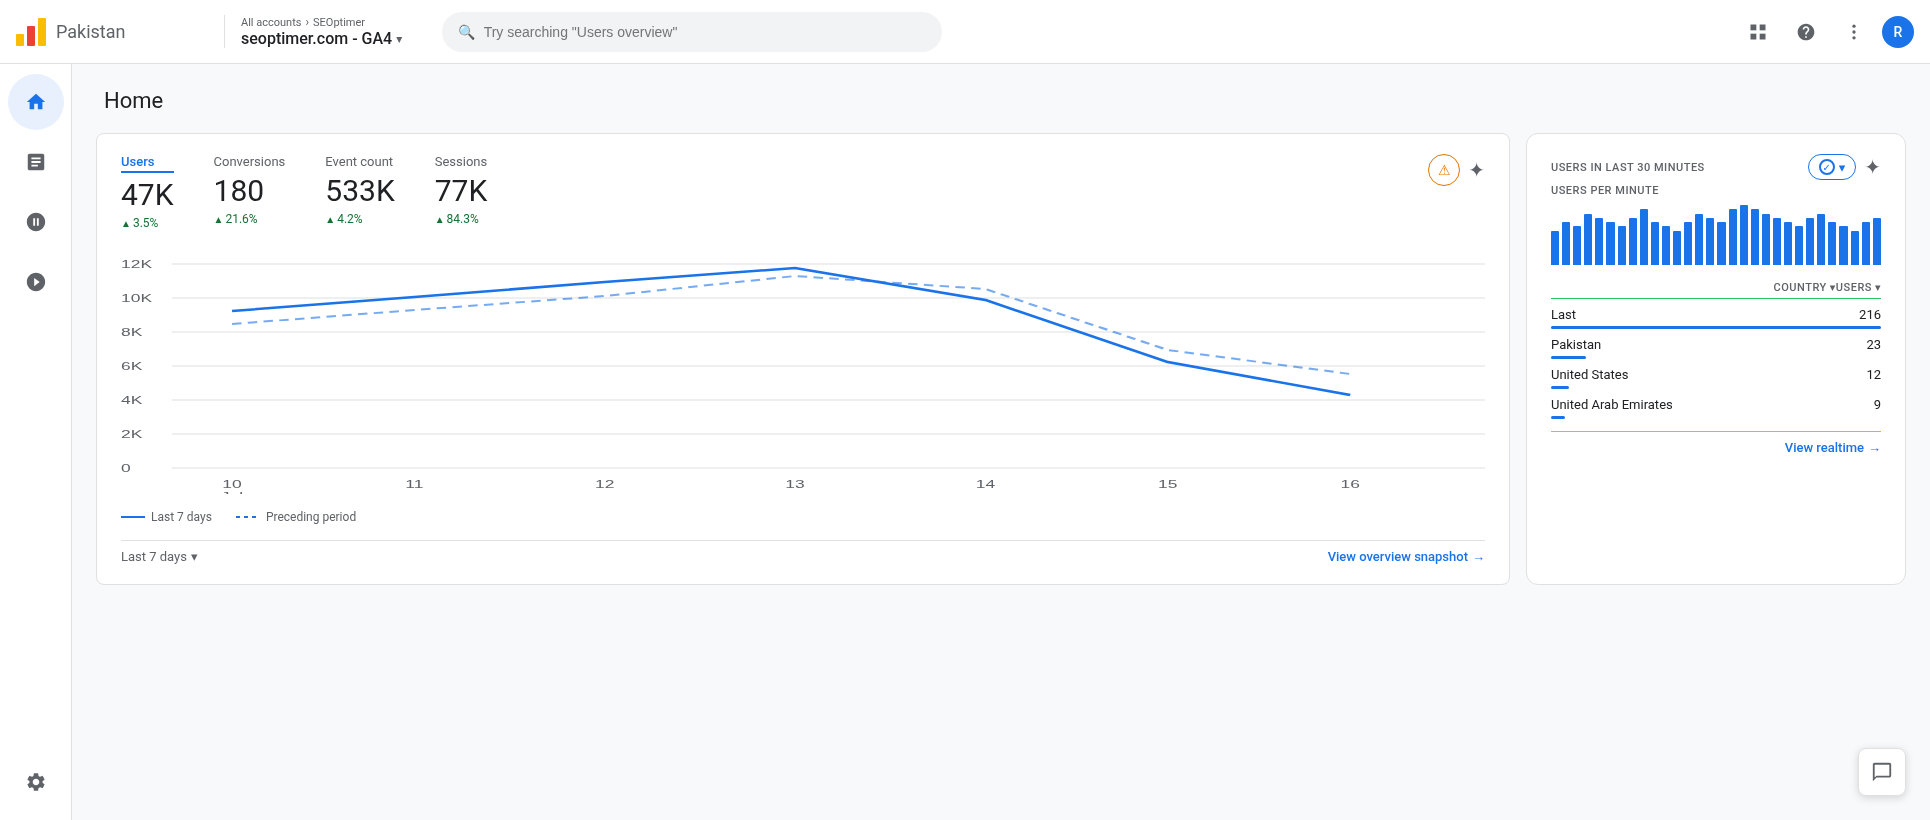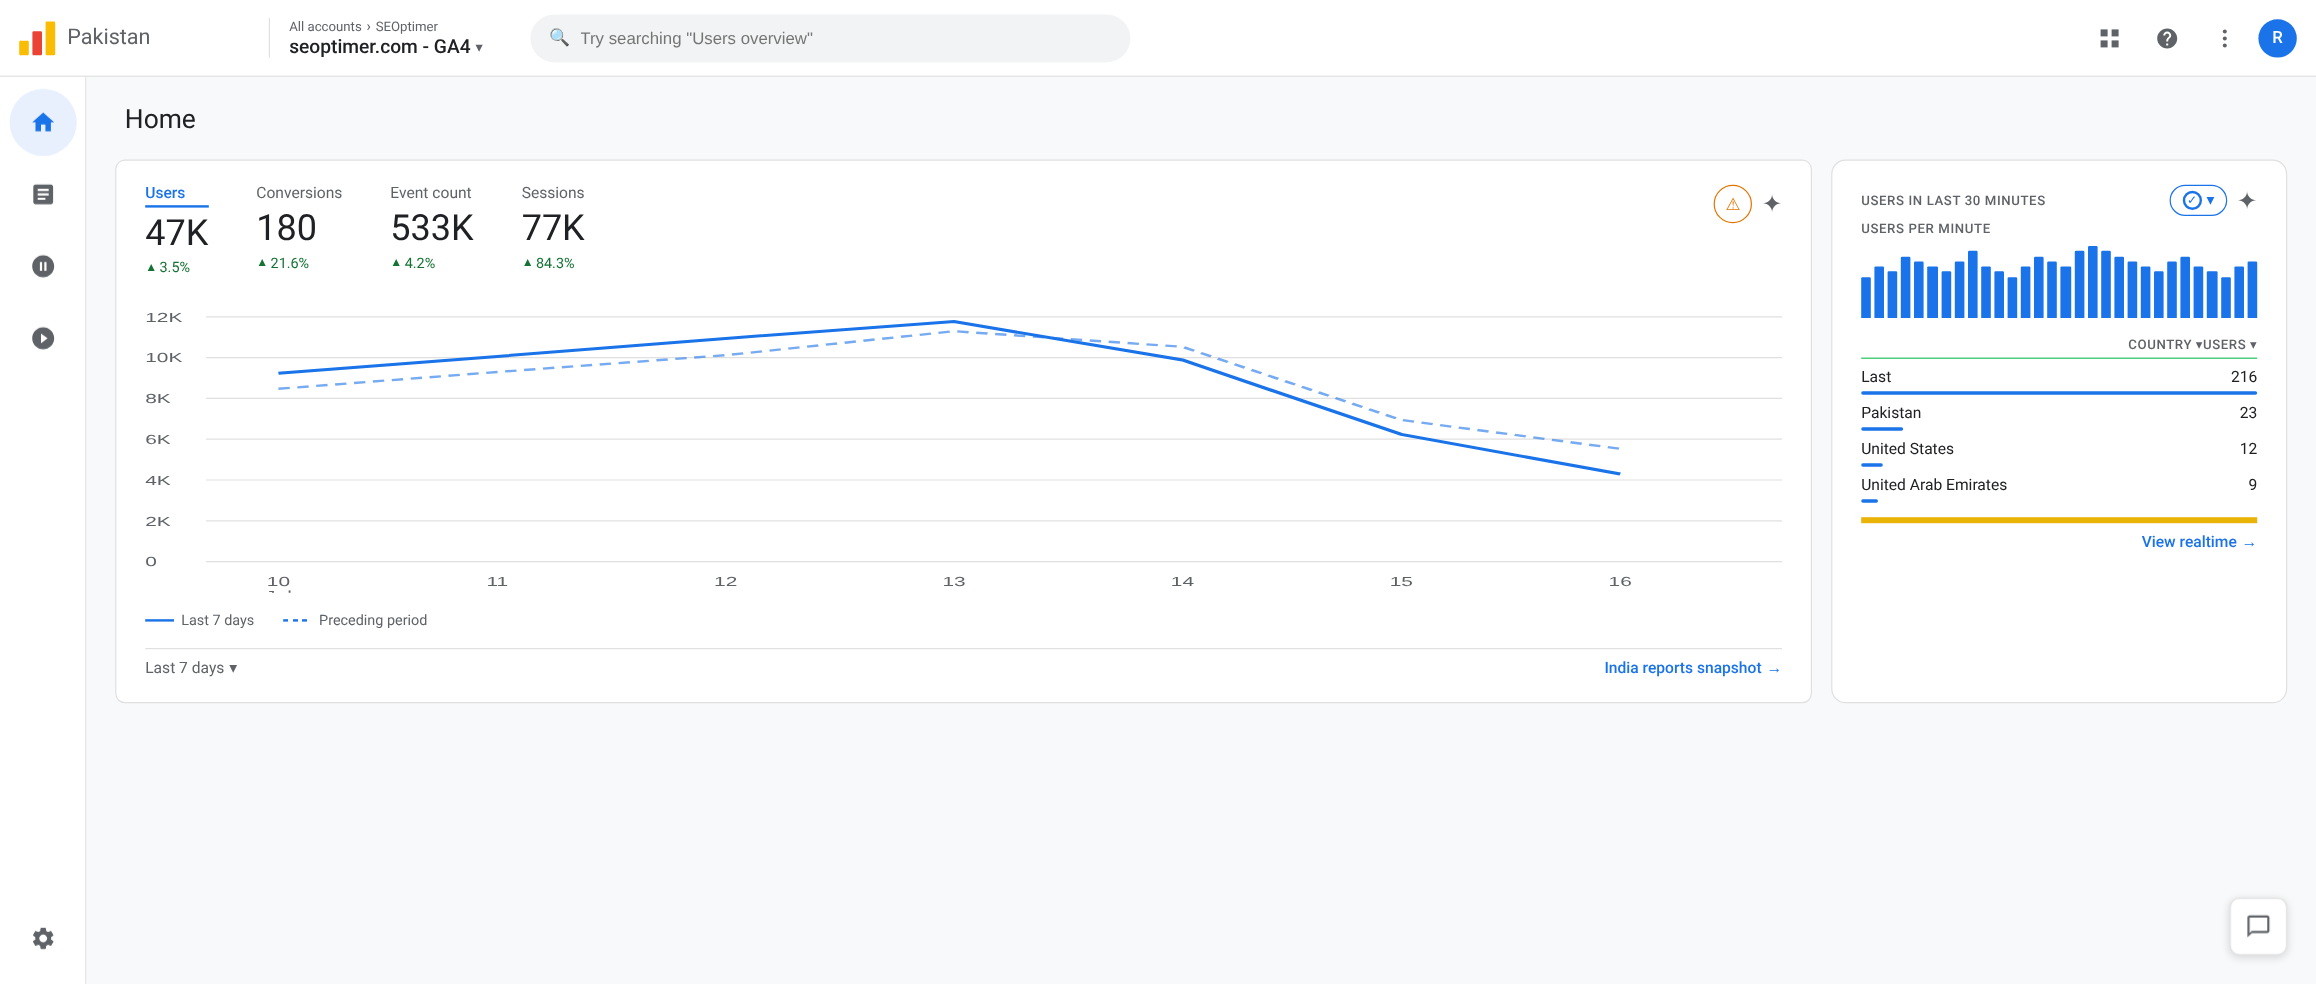--- a/index.html
+++ b/index.html
@@ -113,21 +113,21 @@
 
     
     .table-header { display: flex; justify-content: flex-end; margin-bottom: 8px; padding-bottom: 4px; border-bottom: 1px solid #22c55e; }
     .col-header { font-size: 11px; color: #5f6368; font-weight: 500; letter-spacing: 0.5px; display: flex; align-items: center; gap: 3px; cursor: pointer; }
     .country-row { display: flex; flex-direction: column; margin-bottom: 8px; }
     .country-row-data { display: flex; justify-content: space-between; align-items: center; margin-bottom: 4px; }
     .country-name { font-size: 13px; color: #202124; cursor: pointer; text-decoration: none; }
     .country-users { font-size: 13px; color: #202124; }
     .country-bar { height: 3px; background: #1a73e8; border-radius: 2px; }
 
-    .rt-footer { margin-top: 12px; padding-top: 8px; border-top: 5px solid #eab308; display: flex; justify-content: flex-end; }
+    .rt-footer { margin-top: 12px; padding-top: 8px; border-top: 1px solid #eab308; display: flex; justify-content: flex-end; }
 
     
     .chat-btn {
       position: fixed; right: 24px; bottom: 24px;
       width: 48px; height: 48px; border-radius: 8px;
       background: #fff; border: 1px solid #e0e0e0;
       display: flex; align-items: center; justify-content: center;
       cursor: pointer; color: #5f6368; font-size: 20px;
       box-shadow: 0 2px 8px rgba(0,0,0,0.15);
     }
@@ -295,21 +295,21 @@
           <span>Preceding period</span>
         </div>
       </div>
 
       <div class="card-footer">
         <div class="period-selector">
           <span>Last 7 days</span>
           <span>▾</span>
         </div>
         <div class="view-link">
-          <span>India reports snapshot</span>
+          <span>View overview snapshot</span>
           <span>→</span>
         </div>
       </div>
     </div>
 
     <div class="right-card">
       <div class="realtime-header">
         <span class="realtime-label">USERS IN LAST 30 MINUTES</span>
         <div class="realtime-actions">
           <div class="check-btn">

